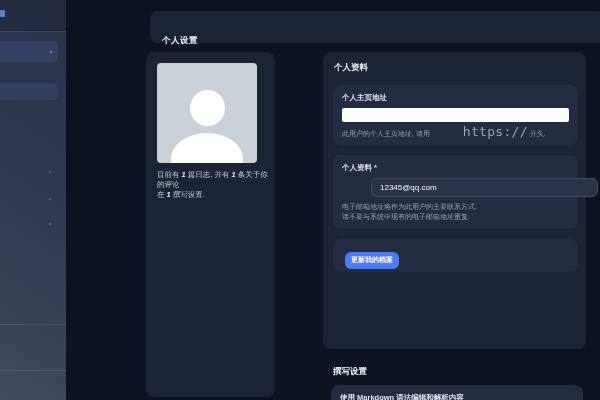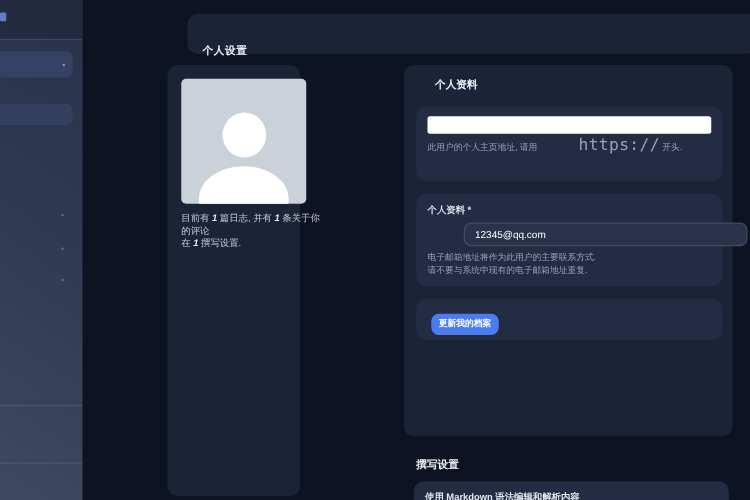--- a/index.html
+++ b/index.html
@@ -27,33 +27,33 @@
   .sb-dot.p2{left:49px;top:171px;background:#5d6a86;}
   .sb-dot.p3{left:49px;top:198px;background:#5d6a86;}
   .sb-dot.p4{left:49px;top:223px;background:#5d6a86;}
 
   
   .header-card{position:absolute;left:150px;top:11px;width:455px;height:32px;
     background:var(--card-bg);border-radius:8px;display:flex;align-items:center;padding-left:12px;}
   .header-card h1{font-size:8.5px;font-weight:bold;color:var(--heading-text);letter-spacing:.5px;margin-top:27px;}
 
   
-  .left-card{position:absolute;left:134px;top:52px;width:106px;height:345px;
+  .left-card{position:absolute;left:146px;top:52px;width:129px;height:345px;
     background:var(--card-bg);border-radius:8px;padding:11px 0 0 11px;}
   .avatar{position:relative;width:100px;height:100px;background:var(--avatar-bg);
     border-radius:4px;overflow:hidden;}
   .avatar-head{position:absolute;left:33px;top:27px;width:35px;height:36px;border-radius:50%;background:#fff;}
   .avatar-body{position:absolute;left:14px;top:70px;width:72px;height:52px;border-radius:50%;background:#fff;}
   .stats{margin-top:7px;width:116px;font-size:7.5px;line-height:10px;color:#c6cdd9;}
   .stats em{font-style:italic;font-weight:bold;color:#e8edf5;}
 
   
   .right-card{position:absolute;left:323px;top:52px;width:263px;height:297px;
     background:var(--card-bg);border-radius:8px;padding:10px 8px 0 10px;}
-  .right-card h2{font-size:8.5px;font-weight:bold;color:var(--heading-text);margin:0 0 11px 15px;}
+  .right-card h2{font-size:8.5px;font-weight:bold;color:var(--heading-text);margin:0 0 11px 1px;}
   .group{background:var(--group-bg);border-radius:8px;padding:8px 9px;margin-bottom:10px;}
   .group.g1{height:70px;} .group.g2{height:60px;} .group.g3{height:74px;} .group.g4{height:33px;padding-top:9px;}
   .group label{display:block;font-size:7.5px;font-weight:bold;color:var(--label-text);margin-bottom:5px;}
   .field{display:block;width:100%;height:19px;background:var(--input-bg);
     border:1px solid var(--input-border);border-radius:6px;color:#fff;
     font-size:8px;font-family:"Liberation Sans","DejaVu Sans",sans-serif;padding:0 8px;outline:none;margin-left:29px;}
   .field-white{display:block;width:100%;height:14px;background:#fff;border:none;border-radius:2px;
     font-size:8px;font-family:"Liberation Sans","DejaVu Sans",sans-serif;padding:0 6px;color:#111;outline:none;}
   .help{margin-top:5px;font-size:7px;line-height:9.5px;color:var(--help-text);}
   .help .line{display:block;}
@@ -98,20 +98,21 @@
       <div class="avatar-body"></div>
     </div>
     <p class="stats"><span>目前有 </span><em>1</em><span> 篇日志, 并有 </span><em>1</em><span> 条关于你的评论</span><br><span>在 </span><em>1</em><span> 撰写设置.</span></p>
   </section>
 
   <section class="right-card">
     <h2>个人资料</h2>
 
 
     <div class="group g2">
+      <label>个人主页地址</label>
       <input class="field-white" type="text" value="" style="">
       <p class="help"><span>此用户的个人主页地址, 请用 </span><code>https://</code><span> 开头.</span></p>
     </div>
 
     <div class="group g3">
       <label>个人资料 *</label>
       <input class="field" type="text" value="12345@qq.com" style="">
       <p class="help">
         <span class="line">电子邮箱地址将作为此用户的主要联系方式.</span>
         <span class="line">请不要与系统中现有的电子邮箱地址重复.</span>

